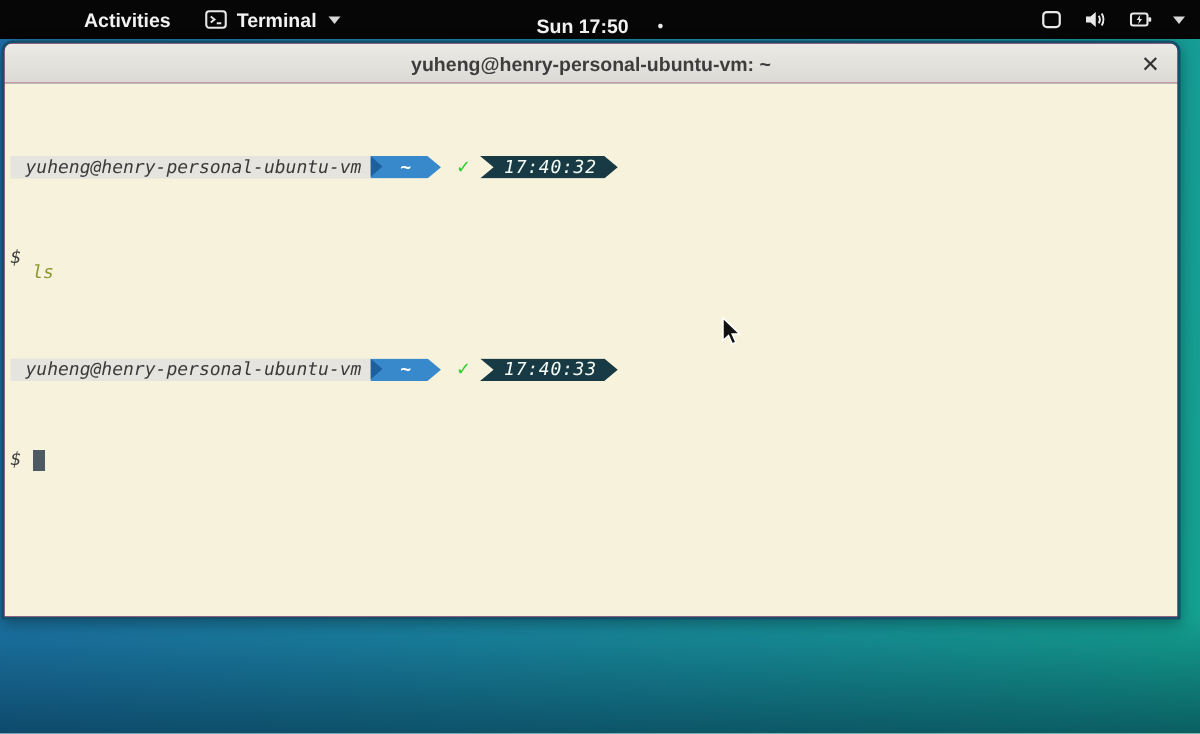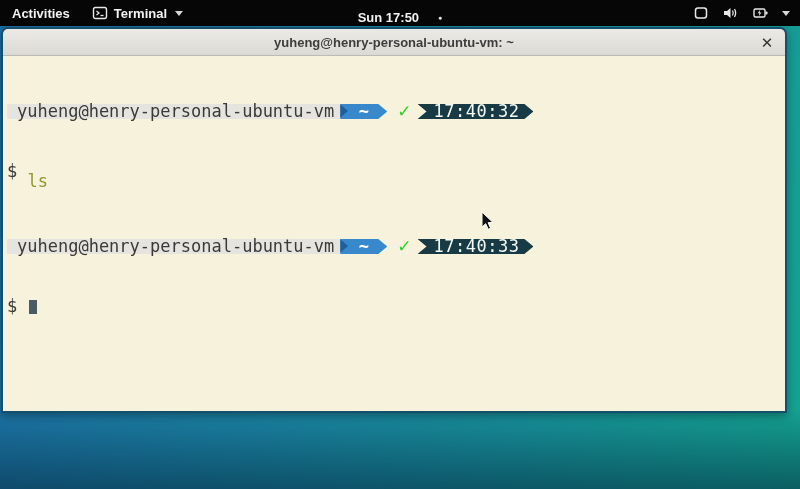--- a/index.html
+++ b/index.html
@@ -16,21 +16,21 @@
     pointer-events: none;
   }
 
   
   .topbar {
     position: absolute; top: 0; left: 0; width: 800px; height: 26px;
     background: #060606; color: #f2f2f2;
     display: flex; align-items: center;
     font-size: 13px;
   }
-  .activities { padding: 0 12px; font-weight: 700; height: 100%; display: flex; align-items: center; cursor: pointer; }
+  .activities { padding: 0 12px; font-weight: 700; height: 100%; display: flex; align-items: center; cursor: pointer; margin-left: 44px; }
   .app-menu { display: flex; align-items: center; gap: 6px; padding: 0 10px; height: 100%; font-weight: 700; }
   .app-menu .term-glyph { display: flex; align-items: center; }
   .caret-down {
     width: 0; height: 0; border-left: 4px solid transparent; border-right: 4px solid transparent;
     border-top: 5px solid #d8d8d8; display: inline-block; margin-left: 2px;
   }
   .clock-wrap {
     position: absolute; left: 0; right: 0; top: 4px; height: 26px;
     display: flex; align-items: center; justify-content: center; gap: 19px;
     font-weight: 700; pointer-events: none;
@@ -59,25 +59,26 @@
   .titlebar .title { font-size: 13px; font-weight: 700; color: #3d3d3d; }
   .close-btn {
     position: absolute; right: 7px; top: 0; height: 27px; width: 22px;
     display: flex; align-items: center; justify-content: center;
     color: #333; font-size: 15px; font-weight: 700; cursor: pointer;
     font-family: "DejaVu Sans", sans-serif;
   }
   .term-body {
     flex: 1; background: #f7f2dc;
     font-family: "DejaVu Sans Mono", monospace;
-    font-size: 17px; line-height: 15px;
+    font-size: 12px; line-height: 15px;
     padding: 3px 0 0 4px;
     color: #3a3a3a;
     white-space: pre;
     position: relative;
+    font-style: italic;
   }
   .term-line { height: 15px; display: flex; align-items: center; }
 
   
   .seg-user {
     background: #e6e4de; color: #3a3a3a;
     padding: 0 6px 0 10px; height: 15px; display: flex; align-items: center;
   }
   .seg-dir {
     position: relative; background: #3789cc; color: #ffffff;

